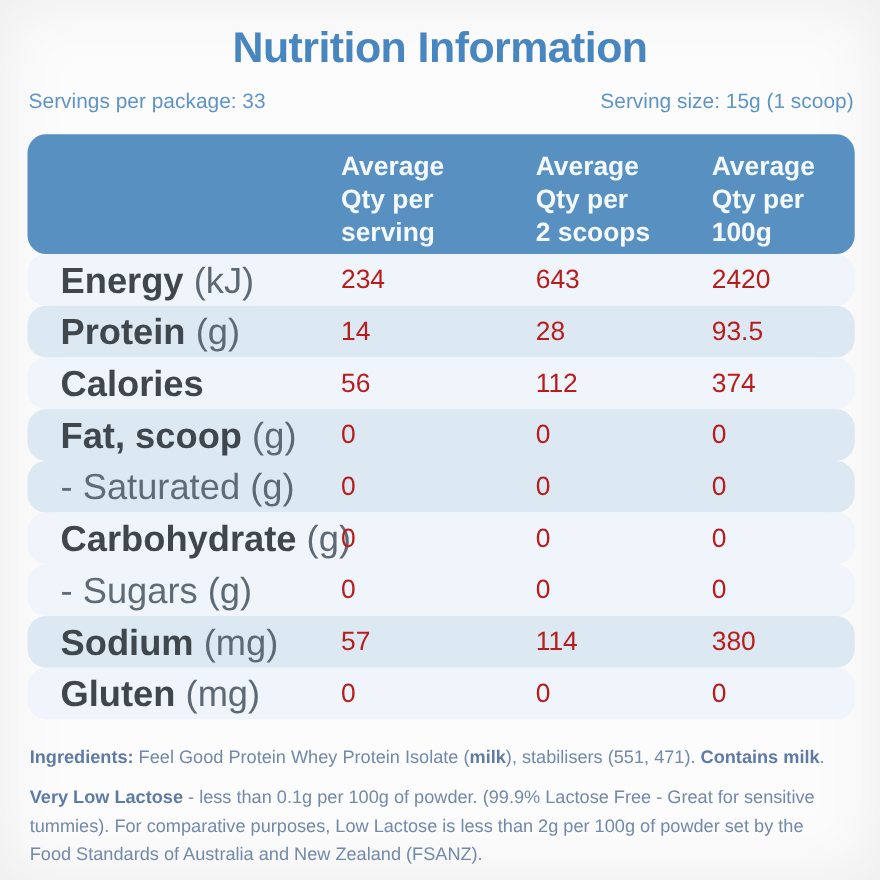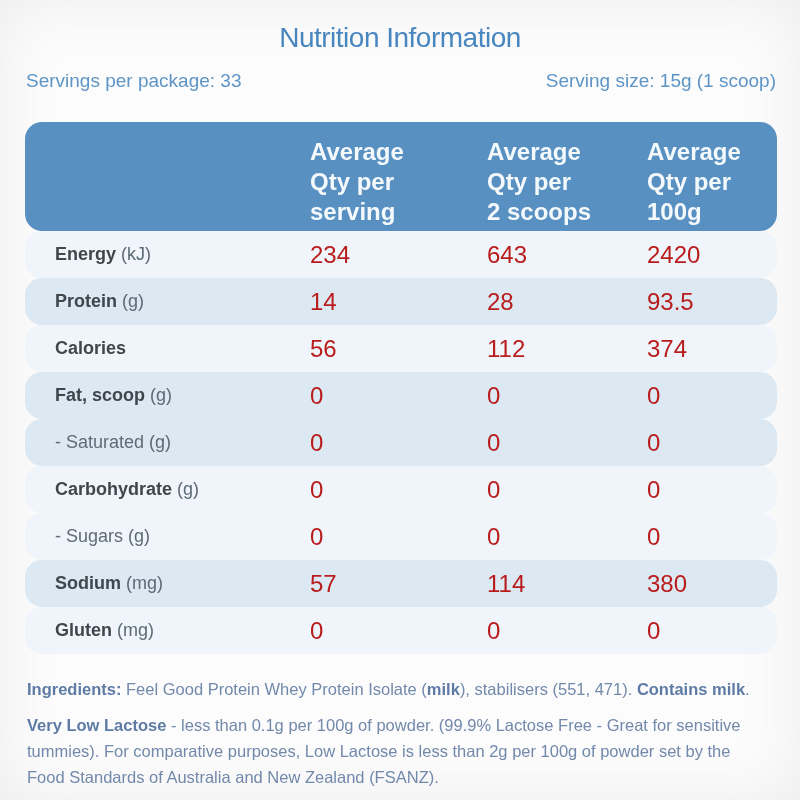--- a/index.html
+++ b/index.html
@@ -14,22 +14,22 @@
     width:800px;height:800px;
     background:#fcfcfc;
     box-shadow:inset 0 0 60px rgba(120,120,120,0.12);
     box-sizing:border-box;
   }
   
   .title{
     margin:0;
     padding-top:22px;
     text-align:center;
-    font-size:28px;
-    font-weight:400;
+    font-size:39px;
+    font-weight:700;
     letter-spacing:-0.5px;
     color:#4886bf;
   }
   
   .serving-line{
     display:flex;
     justify-content:space-between;
     padding:16px 24px 0 26px;
     font-size:19px;
     color:#5e95c6;
@@ -57,21 +57,21 @@
     font-size:24px;
     font-weight:700;
     line-height:30px;
     white-space:pre-line;
   }
   .brow{height:47px;}
   .brow.light{background:#eff5fa;}
   .brow.blue{background:#dce8f2;}
   .label-cell{
     padding-left:30px;
-    font-size:18px;
+    font-size:33px;
     color:#3f464c;
     white-space:nowrap;
   }
   .label-bold{font-weight:700;}
   .unit{
     font-weight:400;
     color:#5d6a76;
   }
   .brow.sub .label-cell{}
   .brow.sub .label-bold{

